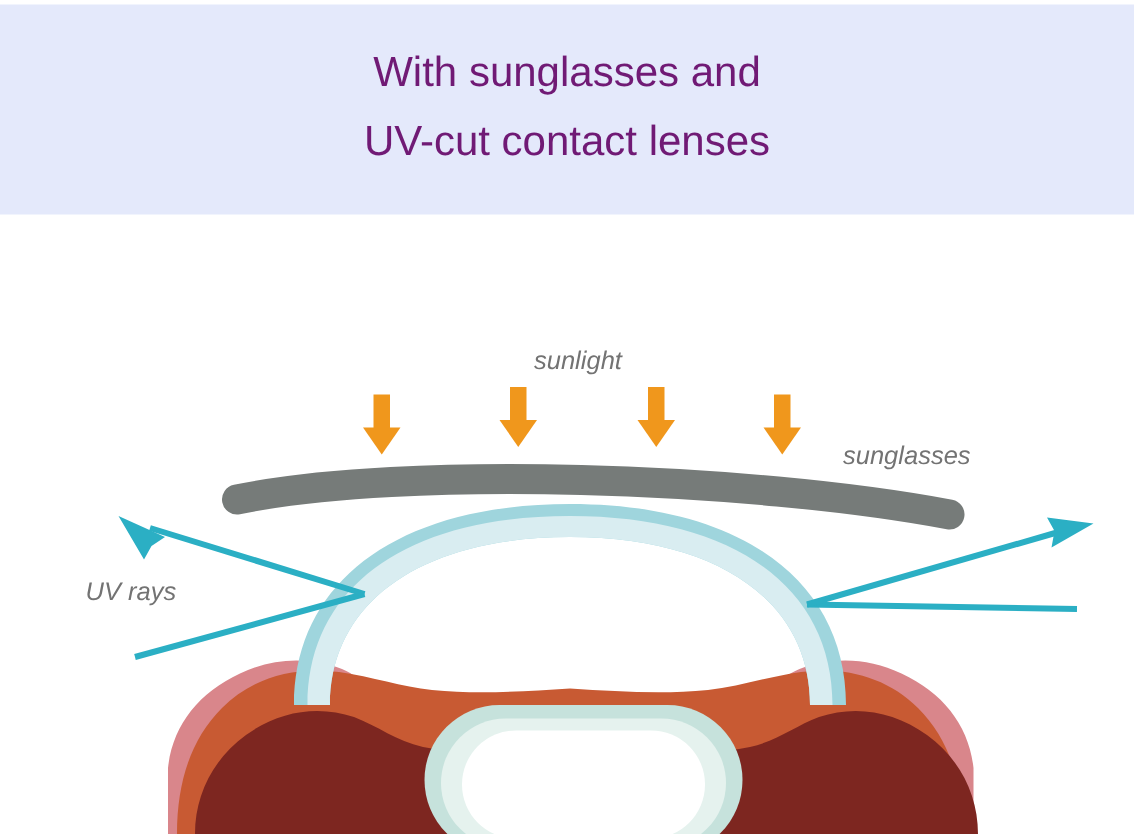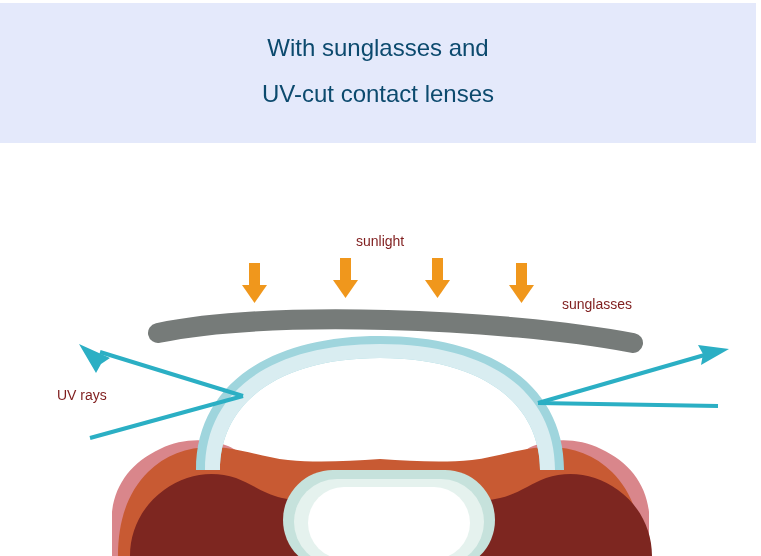--- a/index.html
+++ b/index.html
@@ -29,43 +29,44 @@
     width: 756px;
     height: 140px;
     background: #e4e9fb;
   }
   #header-title {
     position: absolute;
     left: 0;
     top: 22px;
     width: 756px;
     text-align: center;
-    color: #0c4a6e;
-    font-size: 24px;
+    color: #701a75;
+    font-size: 28px;
     line-height: 46px;
     font-family: "Liberation Sans", sans-serif;
     letter-spacing: 0px;
     white-space: pre-line;
   }
   
   #diagram {
     position: absolute;
     left: 0;
     top: 0;
     width: 761px;
     height: 556px;
   }
   
   .diagram-label {
     position: absolute;
-    color: #7f1d1d;
-    font-size: 14px;
+    color: #737373;
+    font-size: 17px;
     line-height: 20px;
     font-family: "Liberation Sans", sans-serif;
     white-space: nowrap;
+    font-style: italic;
   }
   #label-sunlight {
     left: 356px;
     top: 231px;
   }
   #label-sunglasses {
     left: 562px;
     top: 294px;
   }
   #label-uvrays {

